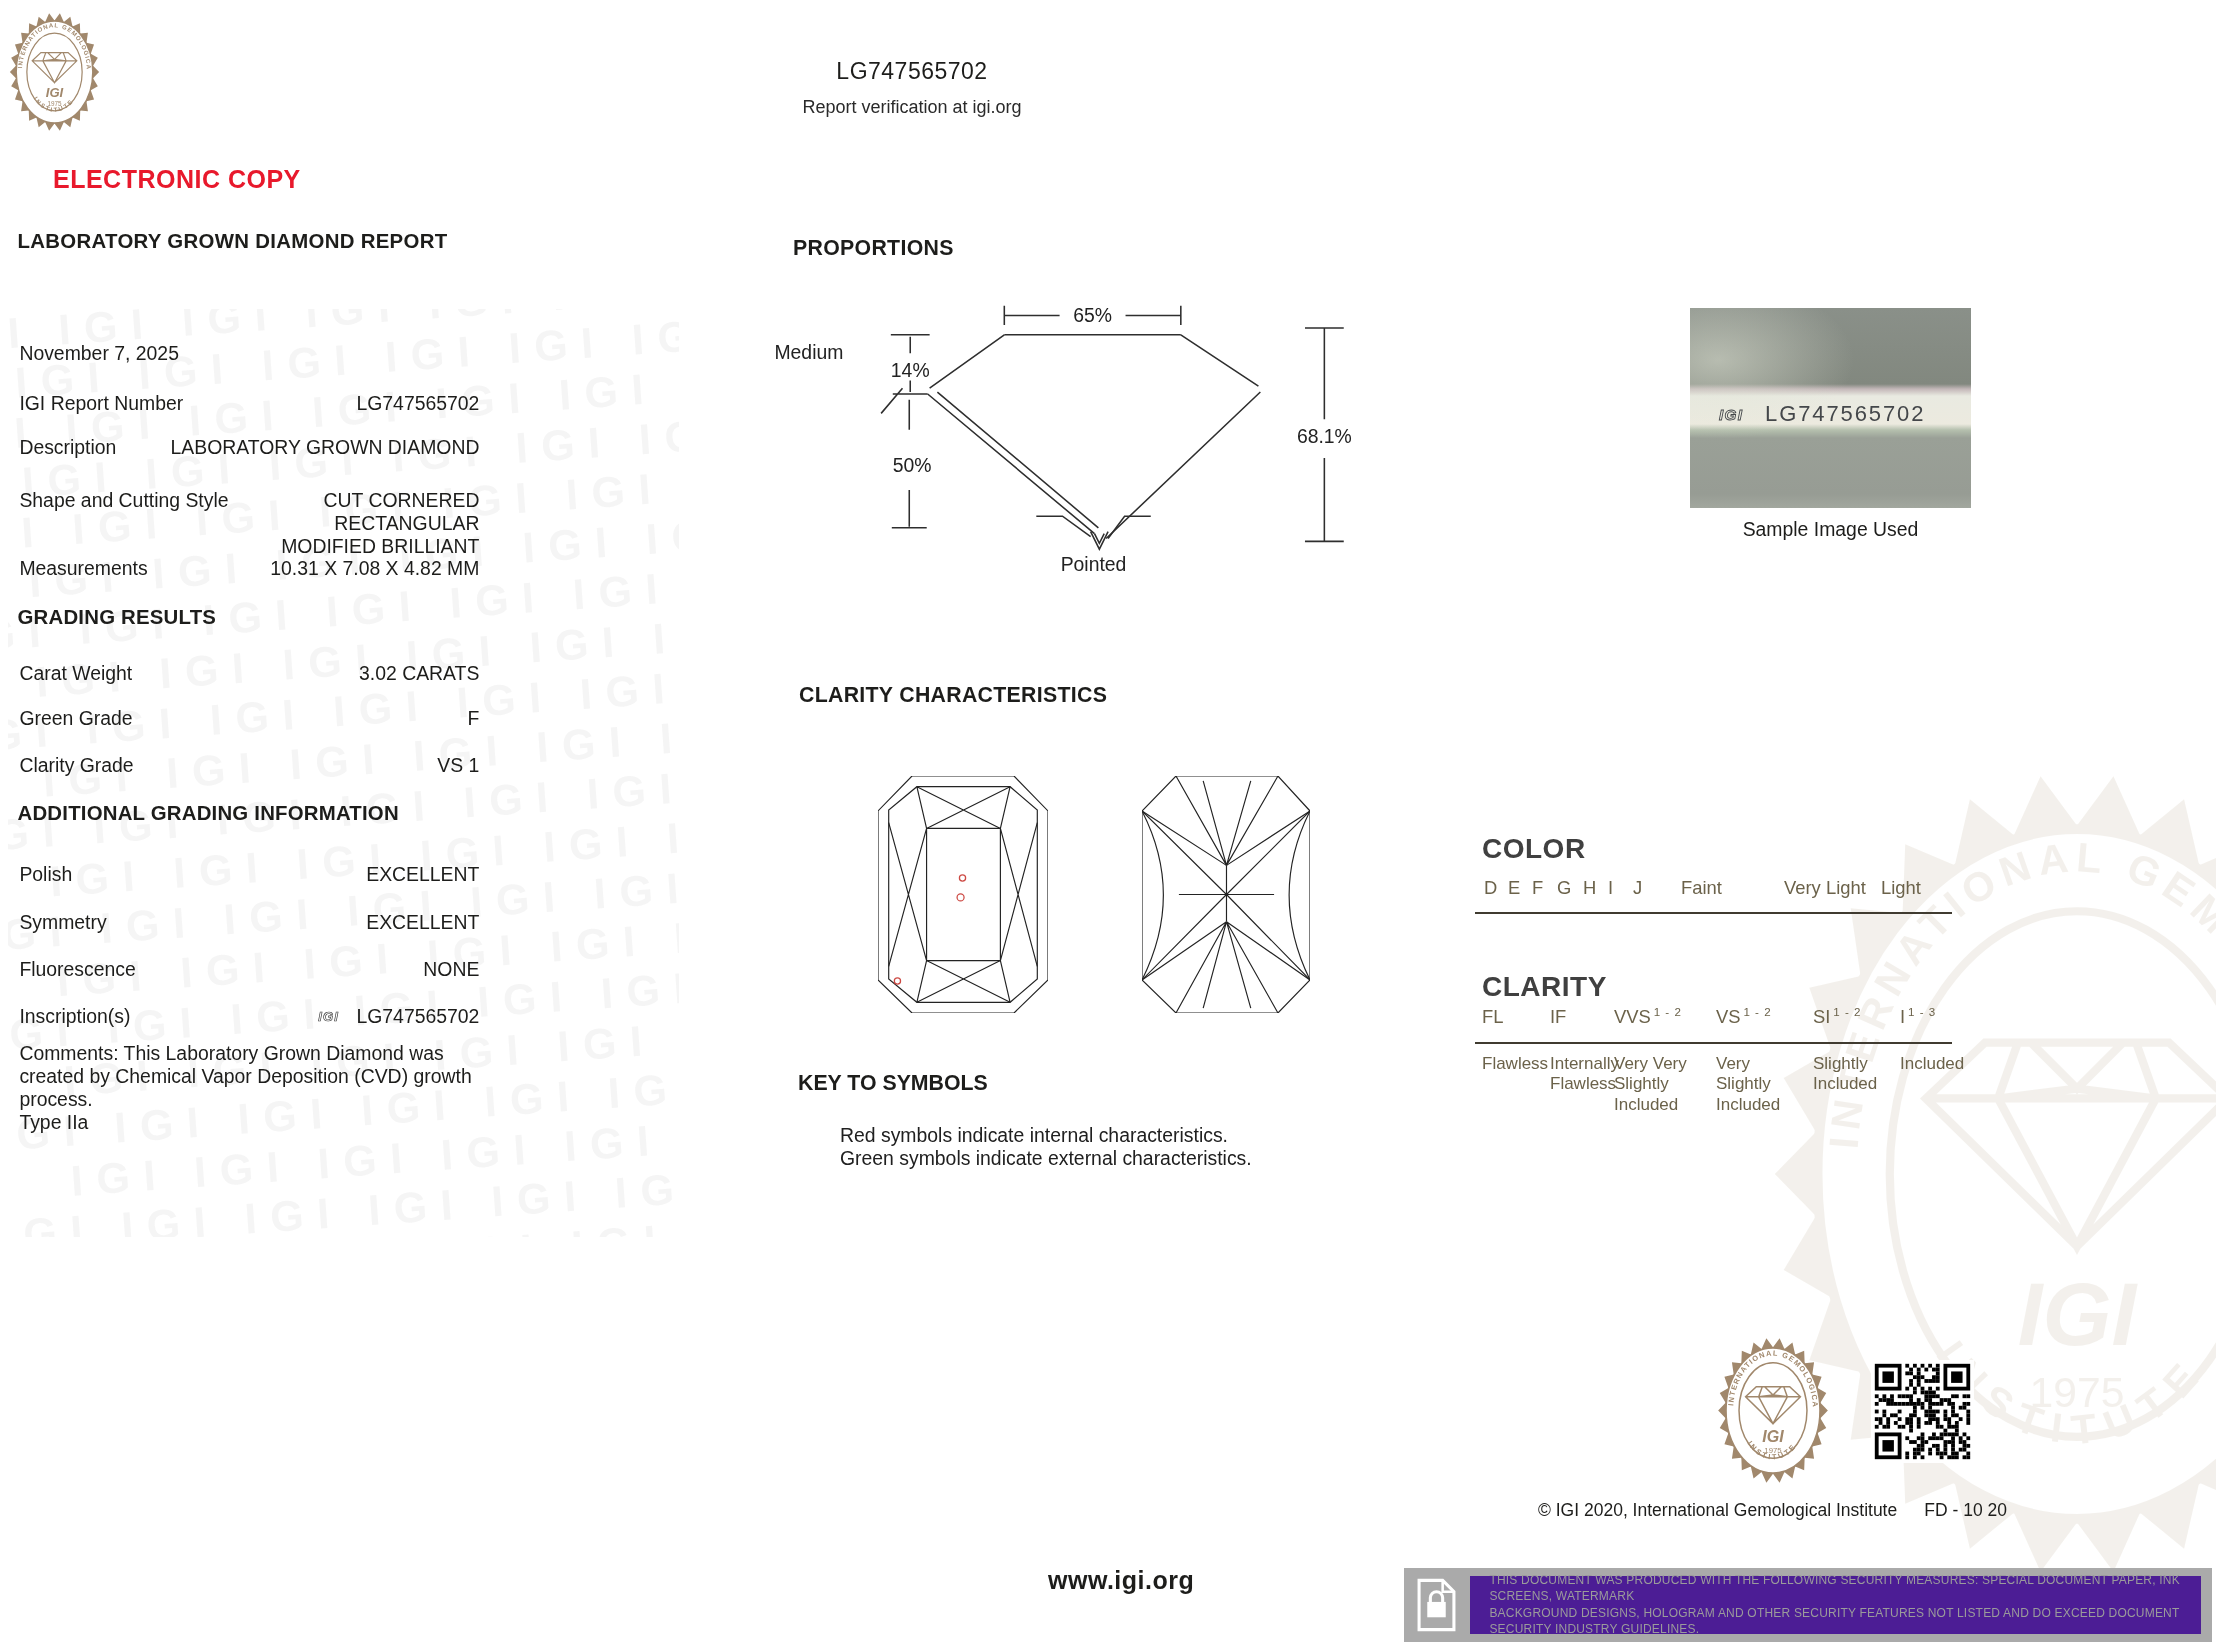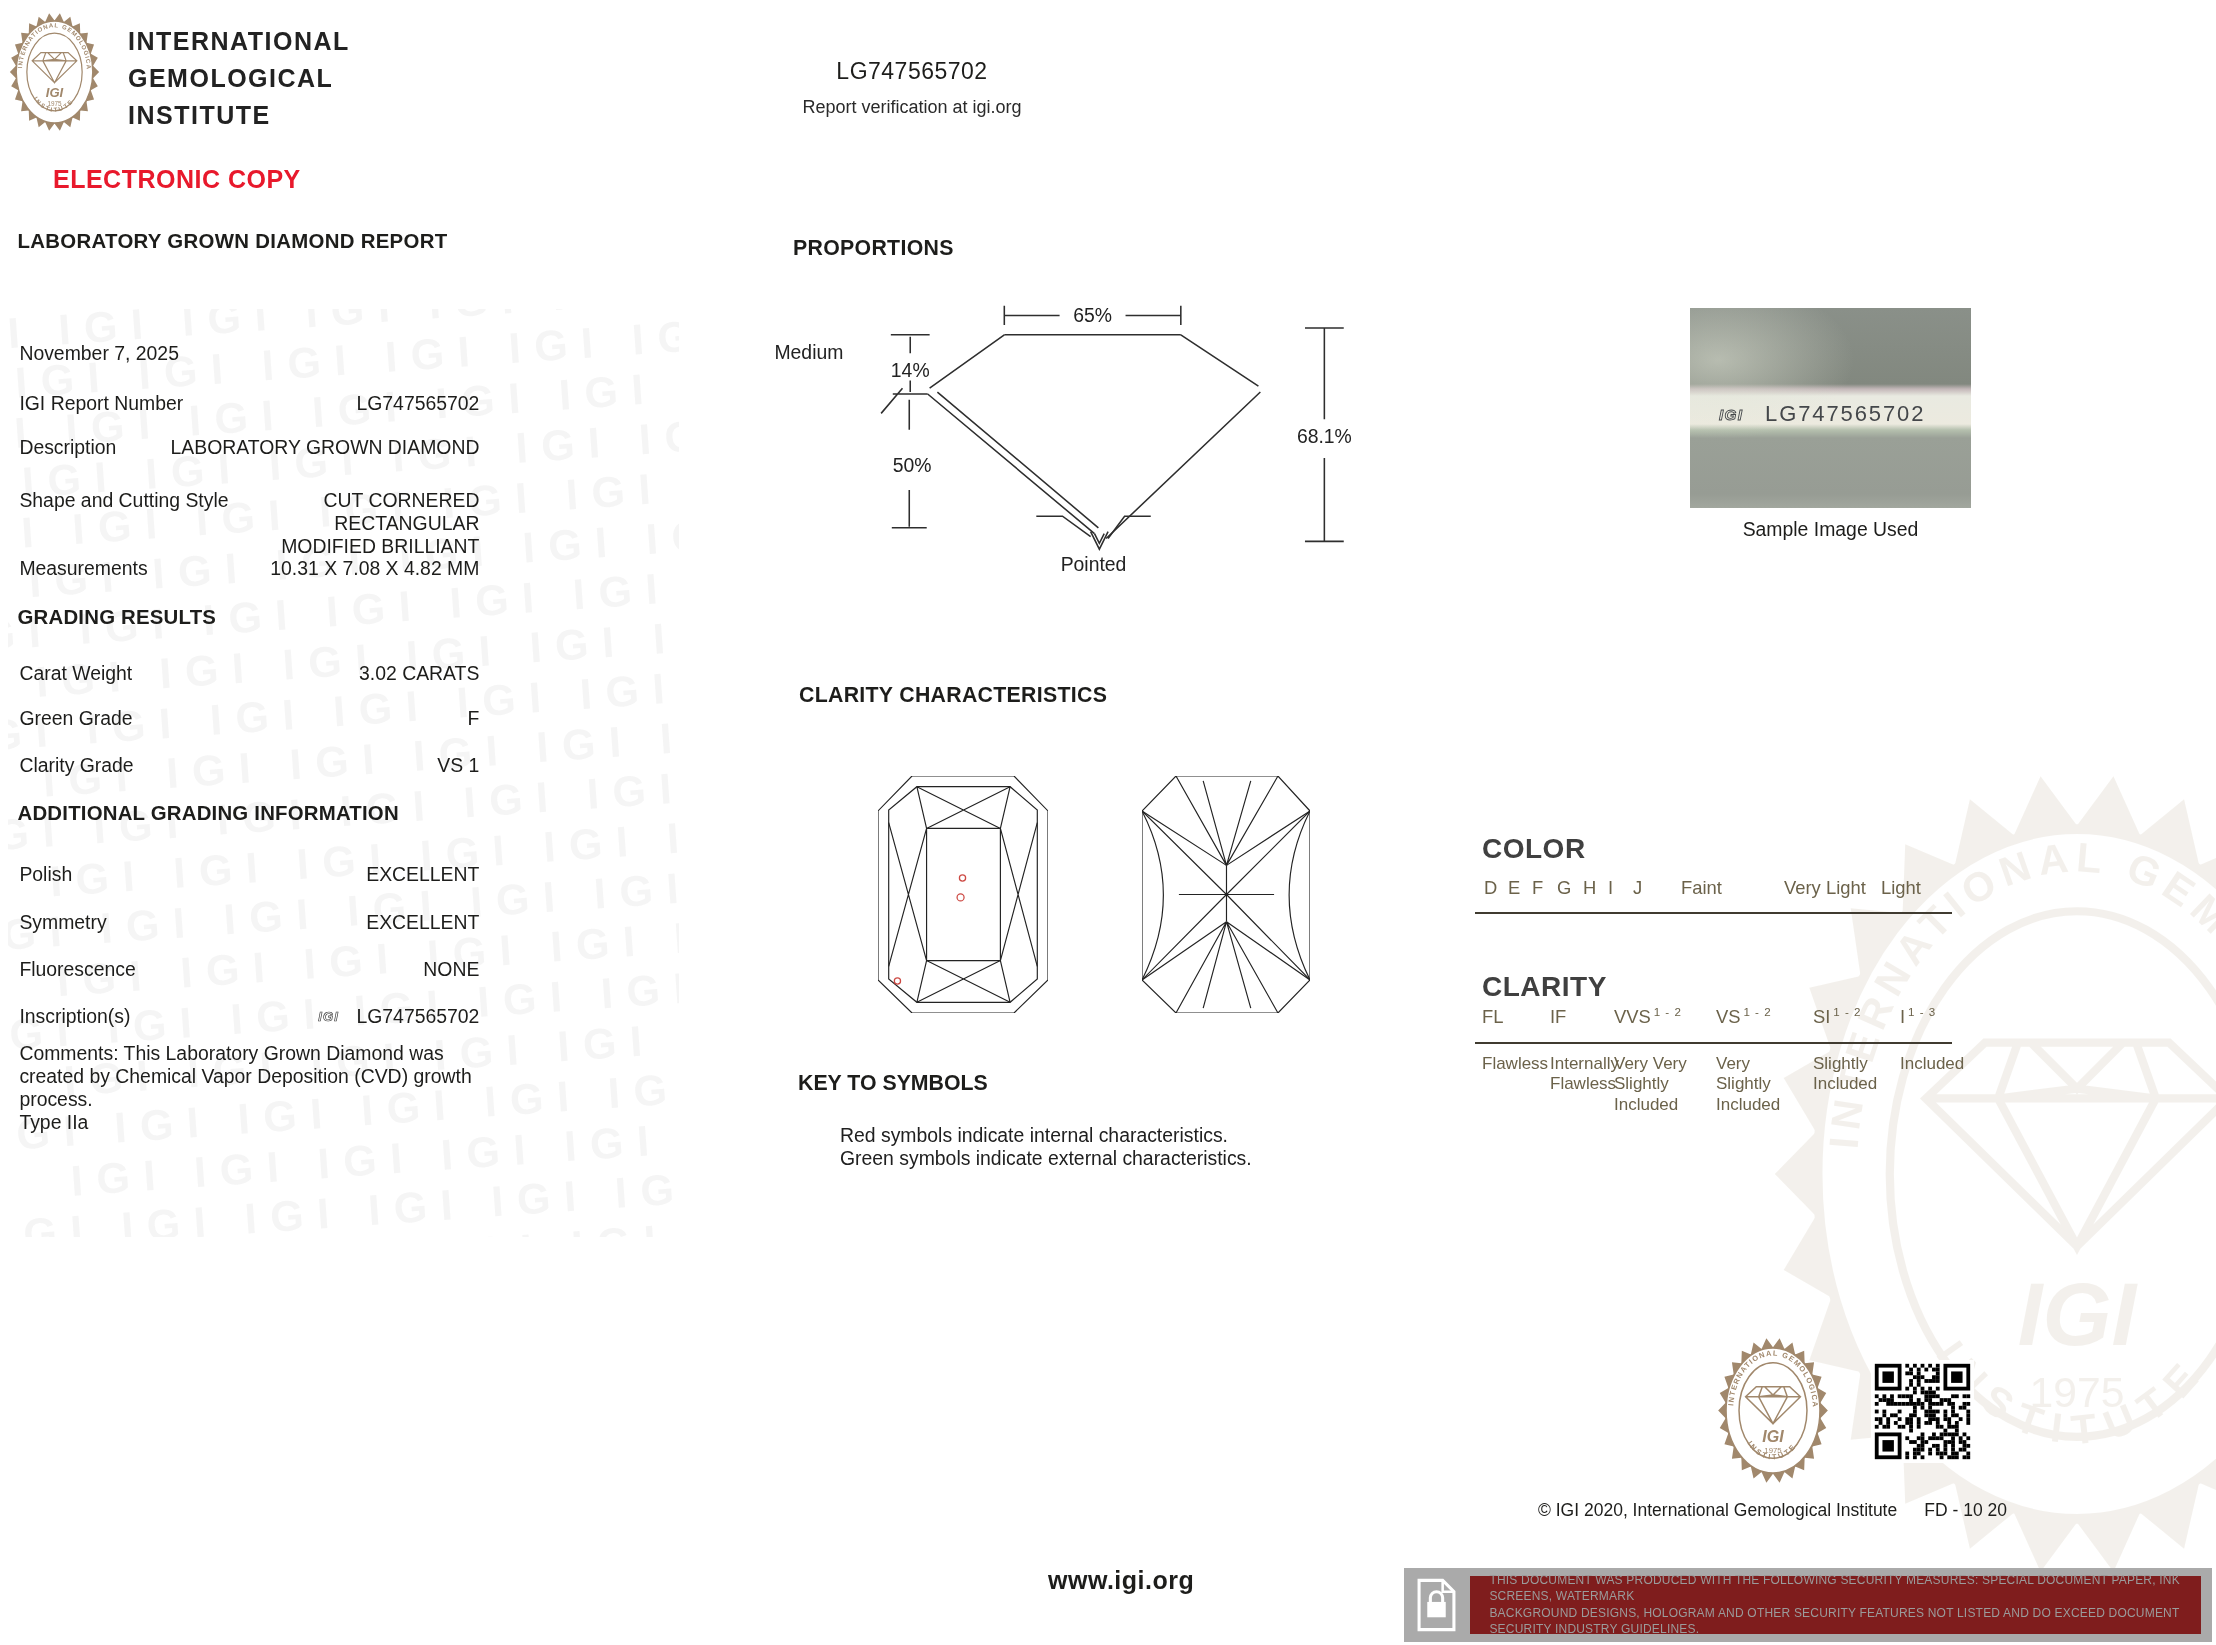--- a/index.html
+++ b/index.html
@@ -63,21 +63,21 @@
   .clab{position:absolute;font-size:17px;line-height:20.4px;white-space:pre-line;}
   
   #seal-bottom{left:1713px;top:1333px;width:120px;height:155px;}
   #seal-top{left:5.8px;top:7.8px;width:97px;height:128px;}
   #qr{left:1871px;top:1360px;width:103px;height:103px;}
   #copyright{left:1538px;top:1500px;font-size:17.5px;}
   #form-code{left:1844px;top:1500px;width:163px;text-align:right;font-size:17.5px;}
   #website{left:1048px;top:1566px;font-size:25px;font-weight:bold;letter-spacing:0.5px;}
   #security-strip{left:1404px;top:1568px;width:808px;height:74px;background:#aaaaaa;}
   #security-icon{position:absolute;left:11.6px;top:9.7px;width:41px;height:54px;}
-  #security-box{position:absolute;left:66px;top:7.8px;width:731px;height:58px;background:#7f1d1d;
+  #security-box{position:absolute;left:66px;top:7.8px;width:731px;height:58px;background:#4c1d95;
       display:flex;align-items:center;}
   #security-text{margin-left:19.4px;font-size:12px;line-height:16.5px;letter-spacing:0.2px;color:#9b9b9b;white-space:pre-line;}
 </style>
 </head>
 <body>
 
 <div id="page">
 
   <div class="abs" id="wm-left">
       <div class="pat">IGI IGI IGI IGI IGI IGI IGI IGI IGI IGI 
@@ -124,25 +124,20 @@
     <defs>
       <path id="arcT1" d="M 33,130 A 67,92 0 0 1 167,130" fill="none"></path>
       <path id="arcB1" d="M 42,130 A 58,82 0 0 0 158,130" fill="none"></path>
     </defs>
     <text font-size="12.5" letter-spacing="2" font-weight="bold" fill="#a1886c"><textPath href="#arcT1" startOffset="3%">INTERNATIONAL GEMOLOGICAL</textPath></text>
     <text font-size="12.5" letter-spacing="4" font-weight="bold" fill="#a1886c"><textPath href="#arcB1" startOffset="26%">INSTITUTE</textPath></text>
     <path d="M72,90 L128,90 L146,107 L100,152 L54,107 Z M82,90 L76,107 M118,90 L124,107 M54,107 L146,107 M76,107 L100,152 L124,107 M86,90 L100,104 L114,90 M100,104 L76,107 M100,104 L124,107" fill="none" stroke="#a1886c" stroke-width="2.5"></path>
     <text x="100" y="182" text-anchor="middle" font-size="27" font-weight="bold" font-style="italic" fill="#a1886c">IGI</text>
     <text x="100" y="201" text-anchor="middle" font-size="13" fill="#a1886c">1975</text>
   </svg></div>
-  <div class="abs" id="brand">
-      <div>INTERNATIONAL</div>
-      <div>GEMOLOGICAL</div>
-      <div>INSTITUTE</div>
-    </div>
   <div class="abs" id="electronic-copy">ELECTRONIC COPY</div>
   <div class="abs" id="top-number">LG747565702</div>
   <div class="abs" id="top-verif">Report verification at igi.org</div>
 
   <div class="abs" id="report-title">LABORATORY GROWN DIAMOND REPORT</div>
   <div class="abs" id="date-row">November 7, 2025</div>
   <div class="abs sec-head" id="grading-head">GRADING RESULTS</div>
   <div class="abs sec-head" id="additional-head">ADDITIONAL GRADING INFORMATION</div>
   <div class="abs" id="inscription-row">
     <span class="lbl">Inscription(s)</span>

